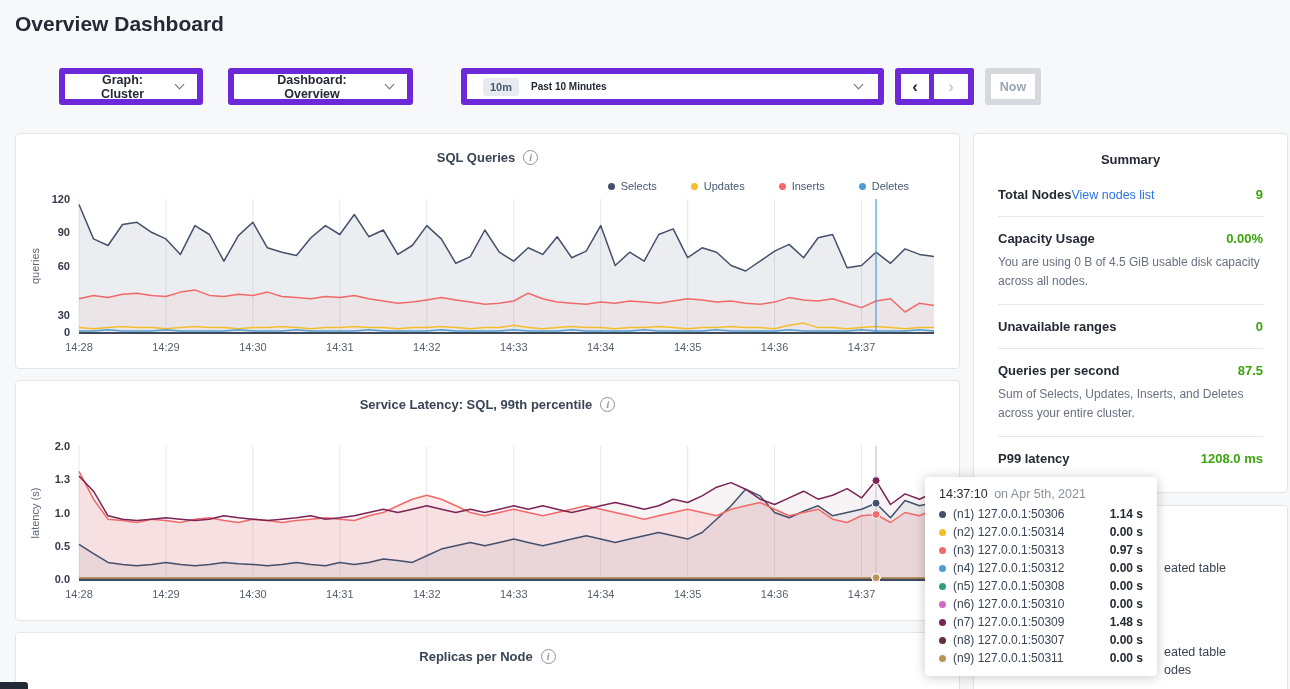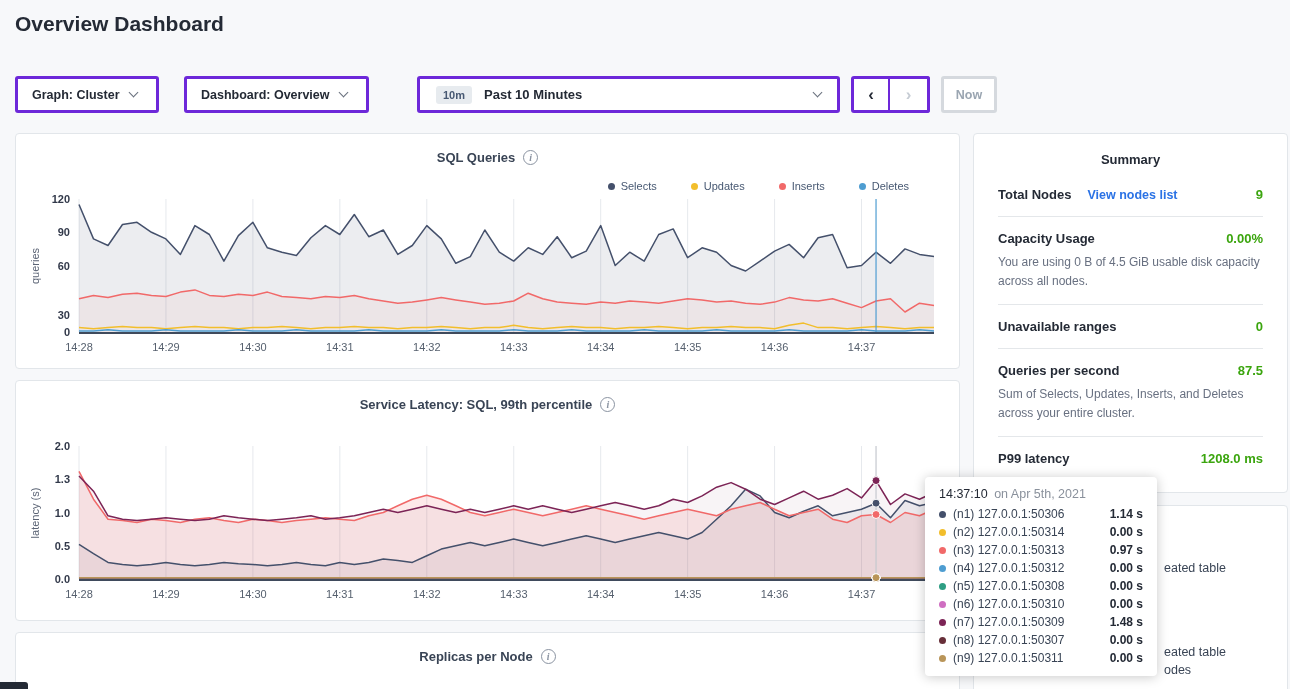--- a/index.html
+++ b/index.html
@@ -2,30 +2,30 @@
 <html><head>
 <meta charset="utf-8">
 <style>
   * { box-sizing: border-box; margin: 0; padding: 0; }
   html,body { width:1290px; height:689px; overflow:hidden; background:#f7f8fa;
     font-family:"Liberation Sans", sans-serif; color:#242a35; position:relative; }
   h1.page-title { position:absolute; left:15px; top:12px; font-size:21px; font-weight:600; color:#242a35; }
 
   
   .dd-btn, .time-picker, .nav-btn, .now-btn {
-    position:absolute; top:76px; height:37px; background:#fff; border:3px solid #6d28d9;
-    border-radius:3px; display:flex; align-items:center; cursor:pointer; font-family:inherit; }
+    position:absolute; top:68px; height:37px; background:#fff; border:6px solid #6d28d9;
+    border-radius:3px; display:flex; align-items:center; cursor:pointer; font-family:inherit;margin-left:44px; }
   .dd-btn { padding:0 14px; gap:10px; font-size:12.5px; font-weight:bold; color:#242a35; }
   #graph-dd { left:15px; width:144px; }
   #dashboard-dd { left:184px; width:185px; }
   .caret { width:7px; height:7px; border-right:1.5px solid #69707d; border-bottom:1.5px solid #69707d;
     transform:rotate(45deg); margin-top:-4px; flex:0 0 auto; }
   .time-picker { left:417px; width:423px; padding:0 16px; gap:12px; }
   .time-badge { background:#e7ebef; color:#475872; font-size:11px; font-weight:bold; border-radius:3px; padding:3px 7px; }
-  .time-label { font-size:13px; font-weight:bold; color:#242a35; }
+  .time-label { font-size:10px; font-weight:bold; color:#242a35; }
   .time-picker .caret { margin-left:auto; }
   .nav-btn { width:40px; justify-content:center; font-size:17px; font-weight:bold; color:#242a35; border-radius:0; }
   #prev-btn { left:851px; border-radius:3px 0 0 3px; }
   #next-btn { left:890px; border-radius:0 3px 3px 0; border-left:none; color:#c6ccd4; }
   .now-btn { left:941px; width:56px; justify-content:center; font-size:12.5px; font-weight:bold;
     color:#9aa5b1; border-color:#d5d9de; }
 
   
   .panel { position:absolute; background:#fff; border:1px solid #e2e6ea; border-radius:4px; }
   #panel-sql      { left:15px; top:133px; width:945px; height:236px; }
@@ -55,21 +55,21 @@
   .y-axis-title { position:absolute; top:50%; left:-44px; transform:translate(-50%,-50%) rotate(-90deg);
     font-size:11px; color:#5b6475; white-space:nowrap; }
 
   
   .summary-title { text-align:center; font-size:13px; font-weight:bold; color:#242a35; padding:18px 0 6px; }
   .summary-body { padding:0 24px; }
   .summary-row { padding:14px 0; border-bottom:1px solid #e4e7ea; }
   .summary-row:last-child { border-bottom:none; }
   .row-flex { display:flex; align-items:baseline; }
   .s-label { font-size:13px; font-weight:bold; color:#242a35; }
-  .s-link { font-size:12.5px; font-weight:bold; color:#2a72e5; margin-left:16px; text-decoration:none; cursor:pointer; }
+  .s-link { font-size:12.5px; font-weight:normal; color:#2a72e5; margin-left:0; text-decoration:none; cursor:pointer; }
   .s-value { margin-left:auto; font-size:13px; font-weight:bold; color:#3ba50e; }
   .s-sub { margin-top:7px; font-size:12px; line-height:1.55; color:#687081; }
 
   
   .event-fragment { position:absolute; left:190px; font-size:12.5px; color:#394455; white-space:nowrap; cursor:pointer; }
 
   
   .chart-tooltip { position:absolute; left:925px; top:477px; width:232px; background:#fff; z-index:10;
     border-radius:4px; box-shadow:0 1px 12px rgba(0,0,0,0.22); padding:10px 14px 9px; }
   .tt-header { font-size:12.5px; margin-bottom:4px; color:#242a35; }

